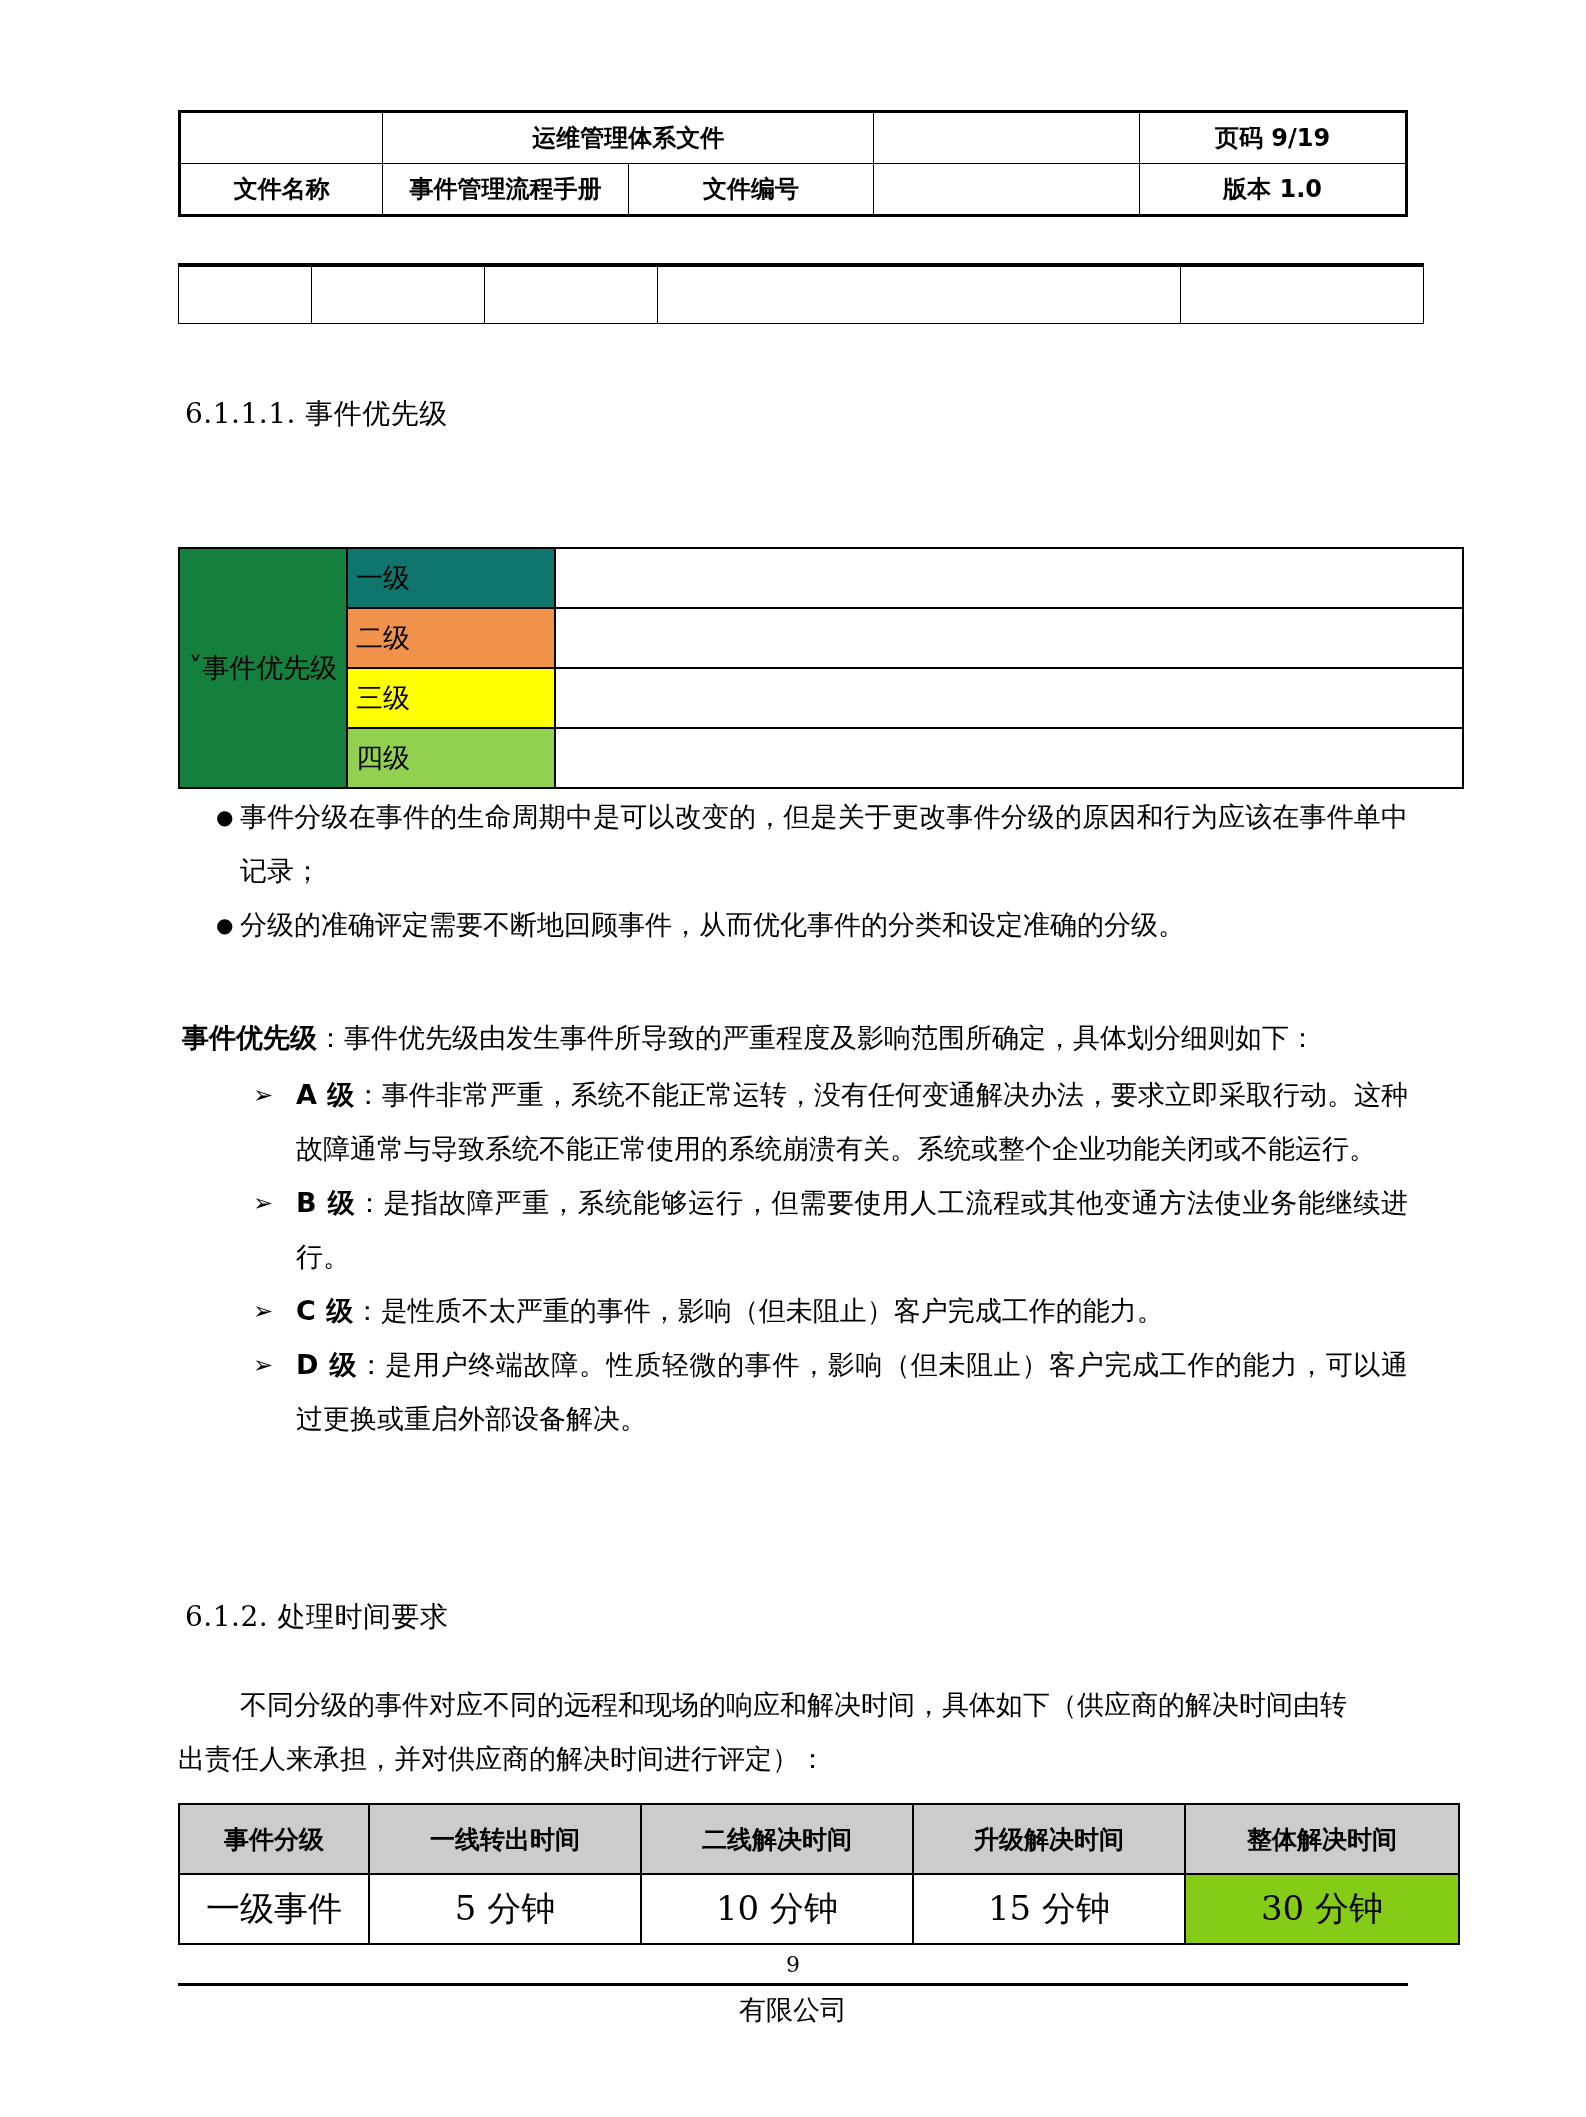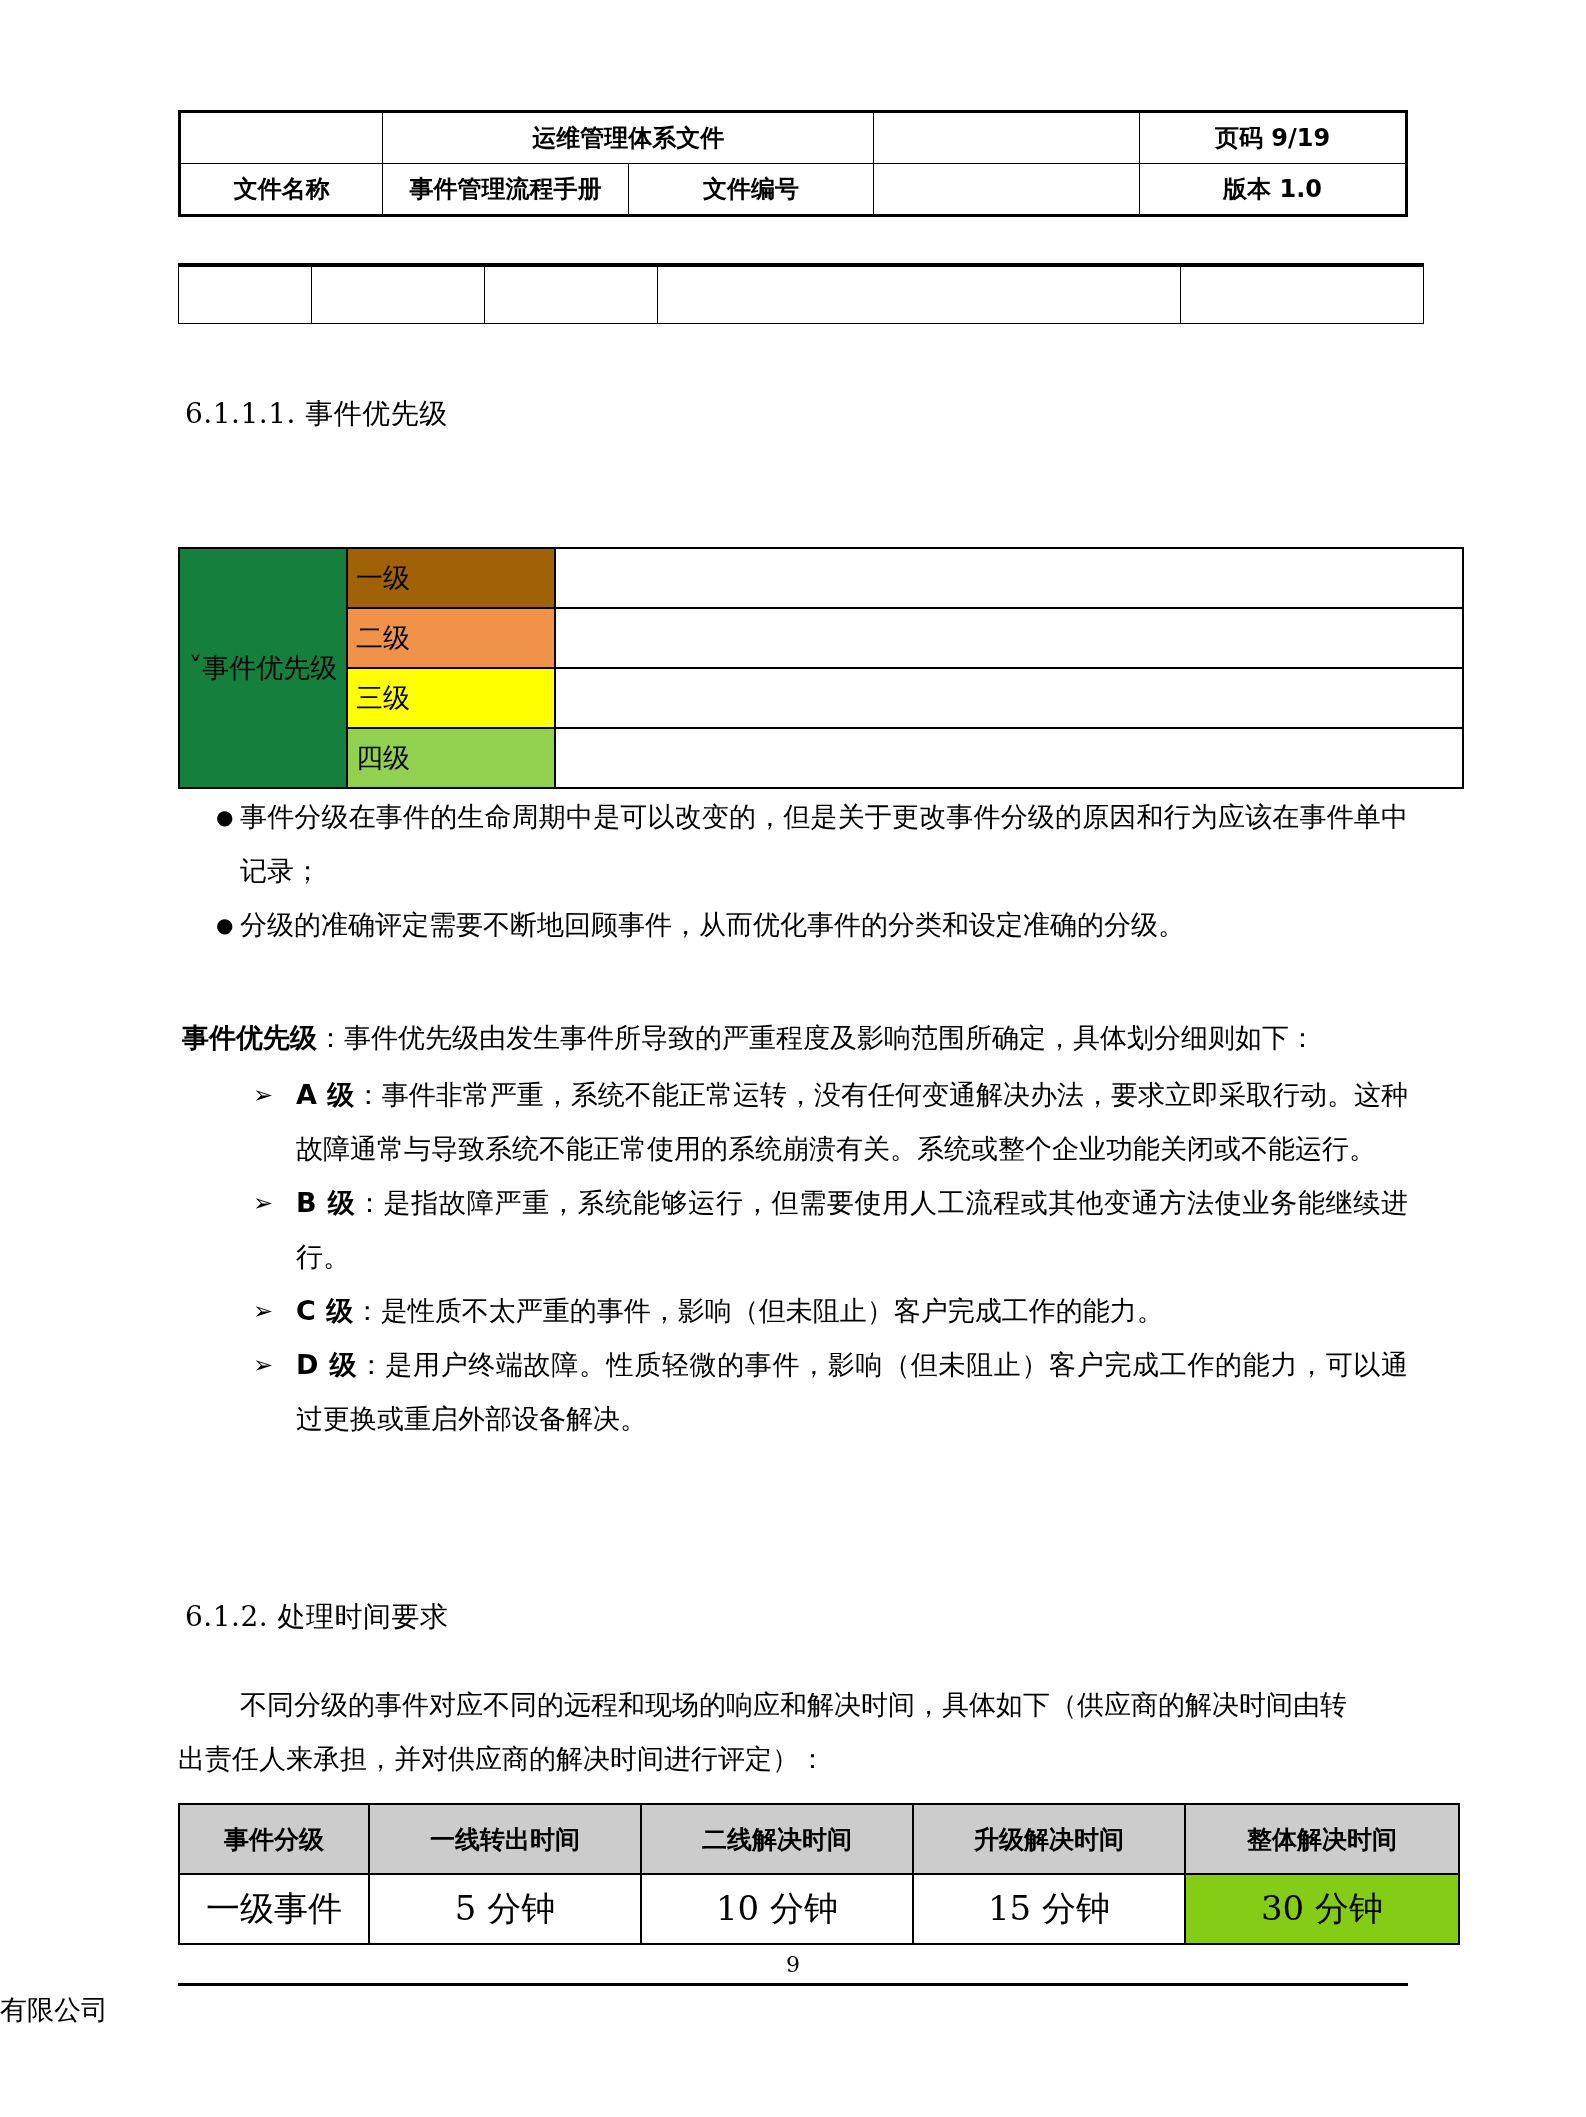--- a/index.html
+++ b/index.html
@@ -258,21 +258,21 @@
     top: 1983px;
     width: 1230px;
     height: 0;
     border-top: 3px solid #000;
   }
   .footer-company {
     position: absolute;
     left: 0;
     top: 1992px;
     width: 1586px;
-    text-align: left;
+    text-align: center;
     font-family: "DejaVu Serif", "Liberation Serif", serif;
     font-size: 27px;
   }
 </style>
 </head>
 <body>
 
 <div class="page">
 
   <div class="header-wrap">
@@ -310,21 +310,21 @@
   </div>
 
   <div class="h-sec" style="left:185px; top:395px;">6.1.1.1. 事件优先级</div>
 
 
   <div class="prio-wrap">
     <table class="prio">
       <tbody>
         <tr>
           <td class="prio-label" rowspan="4">˅事件优先级</td>
-          <td class="prio-level" id="plvl0" style="background-color: #a16207;">一级</td>
+          <td class="prio-level" id="plvl0" style="background-color: #0f766e;">一级</td>
           <td class="prio-desc"></td>
         </tr>
         <tr>
           <td class="prio-level" id="plvl1" style="background-color: rgb(240, 146, 74);">二级</td>
           <td class="prio-desc"></td>
         </tr>
         <tr>
           <td class="prio-level" id="plvl2" style="background-color: rgb(255, 255, 0);">三级</td>
           <td class="prio-desc"></td>
         </tr>

